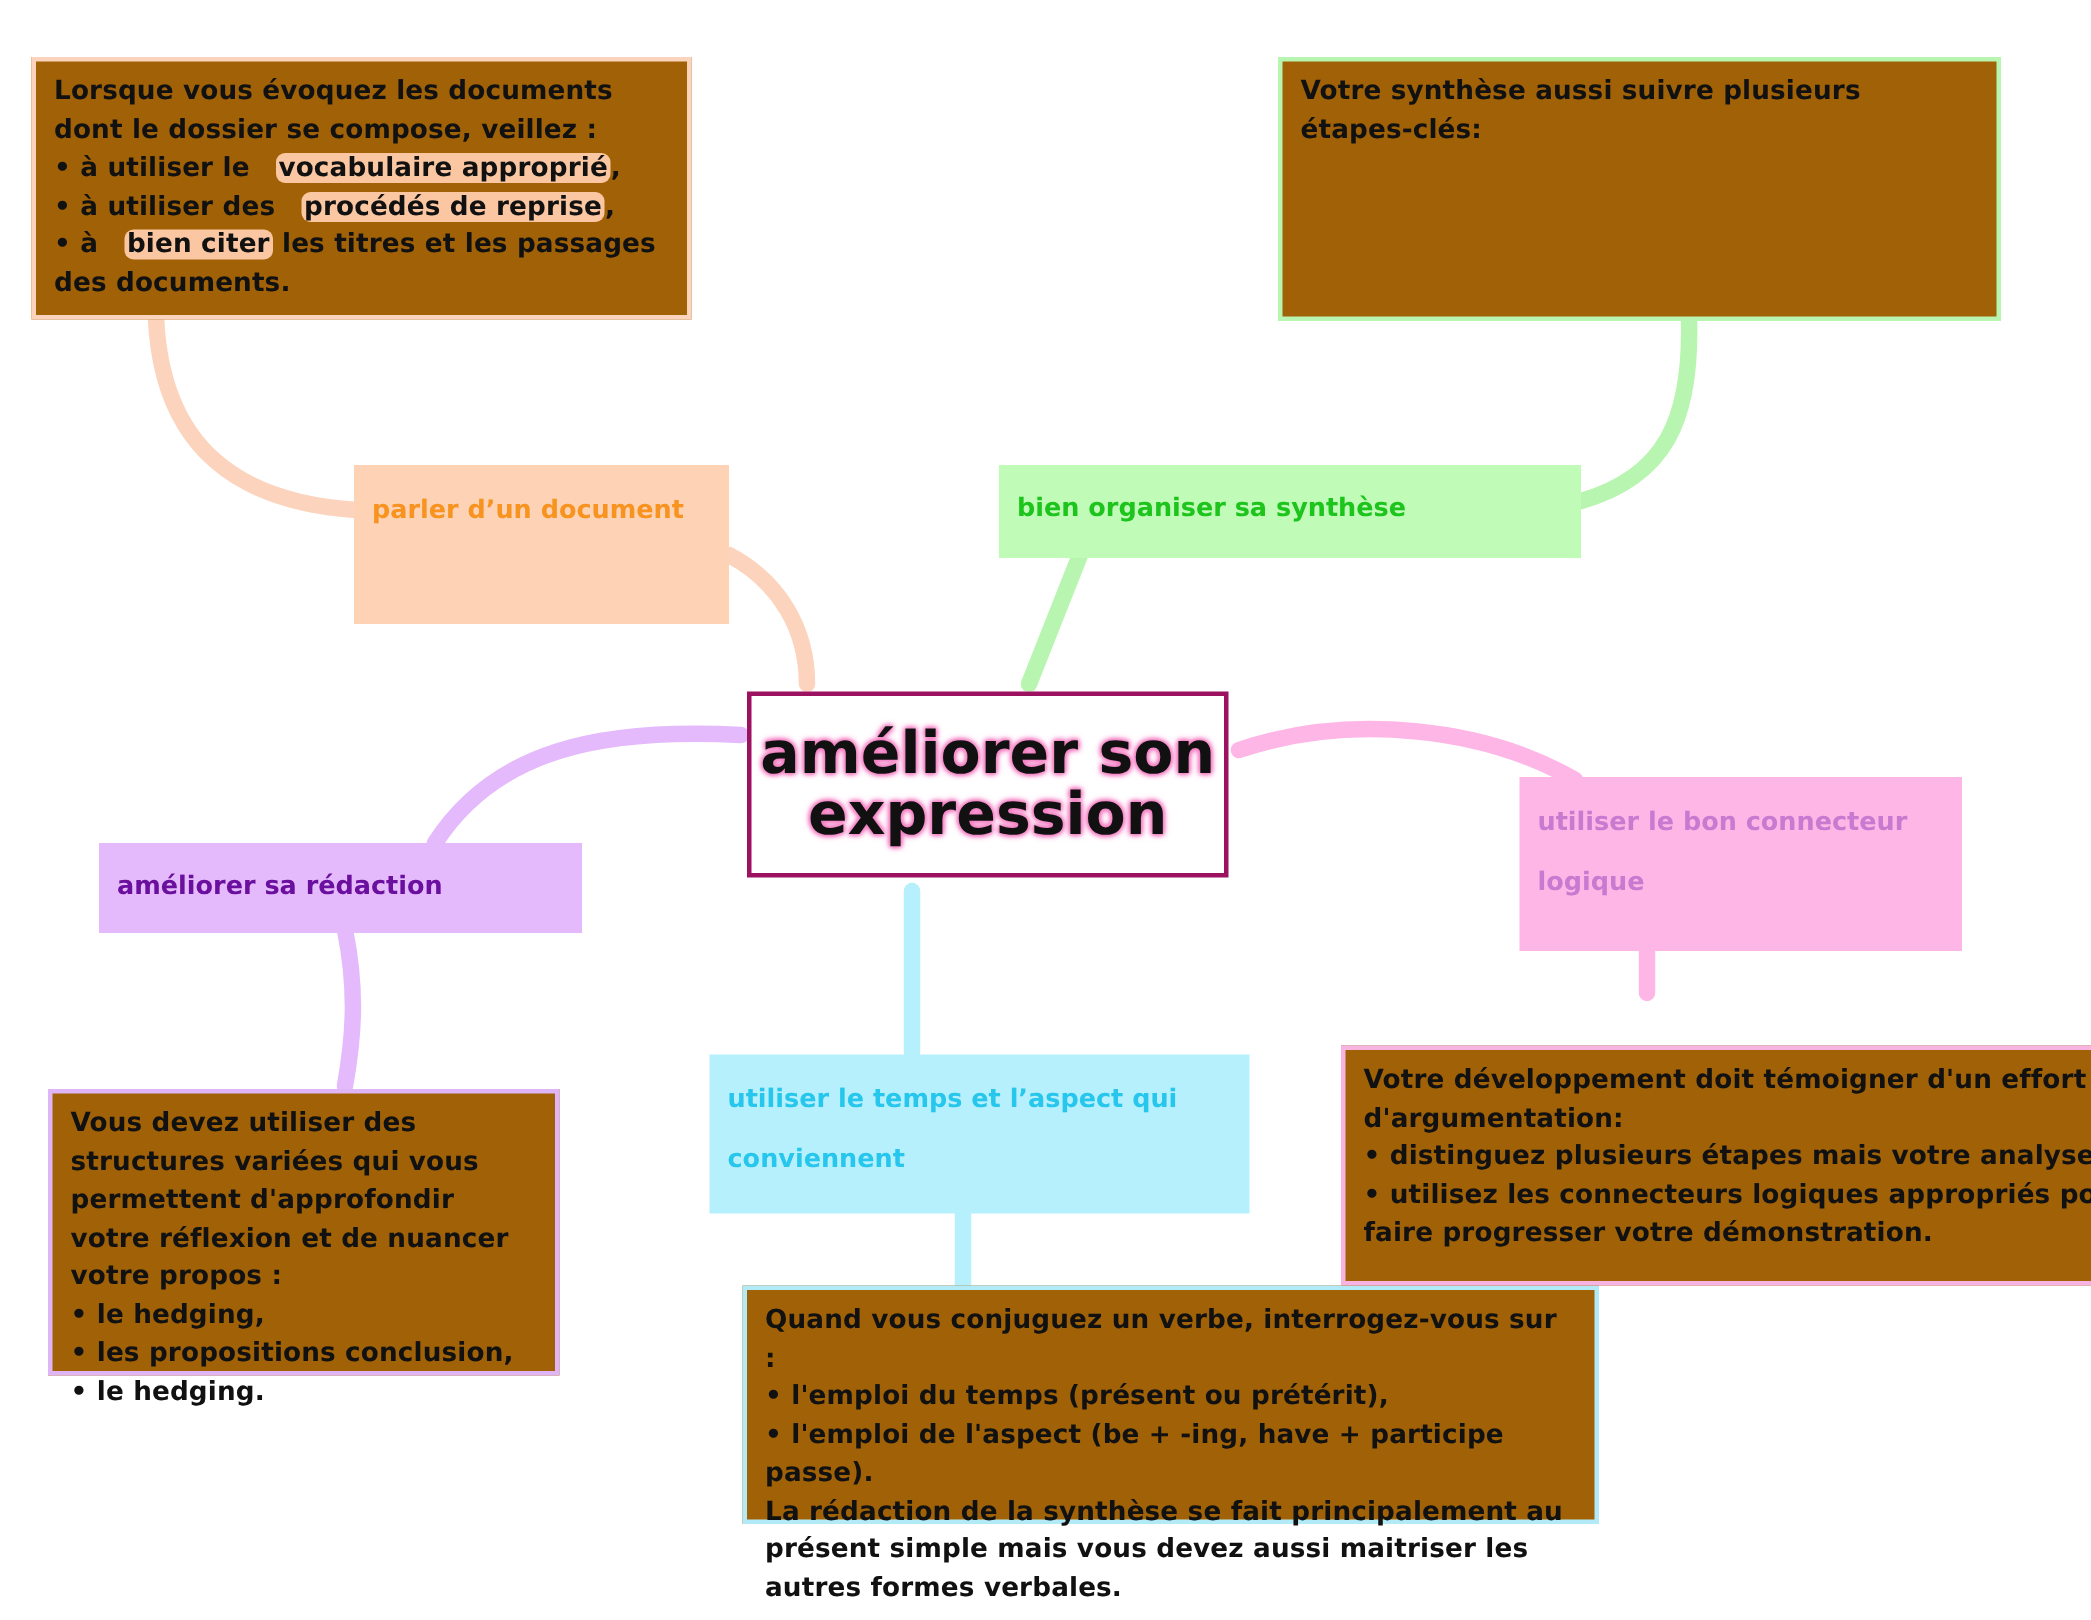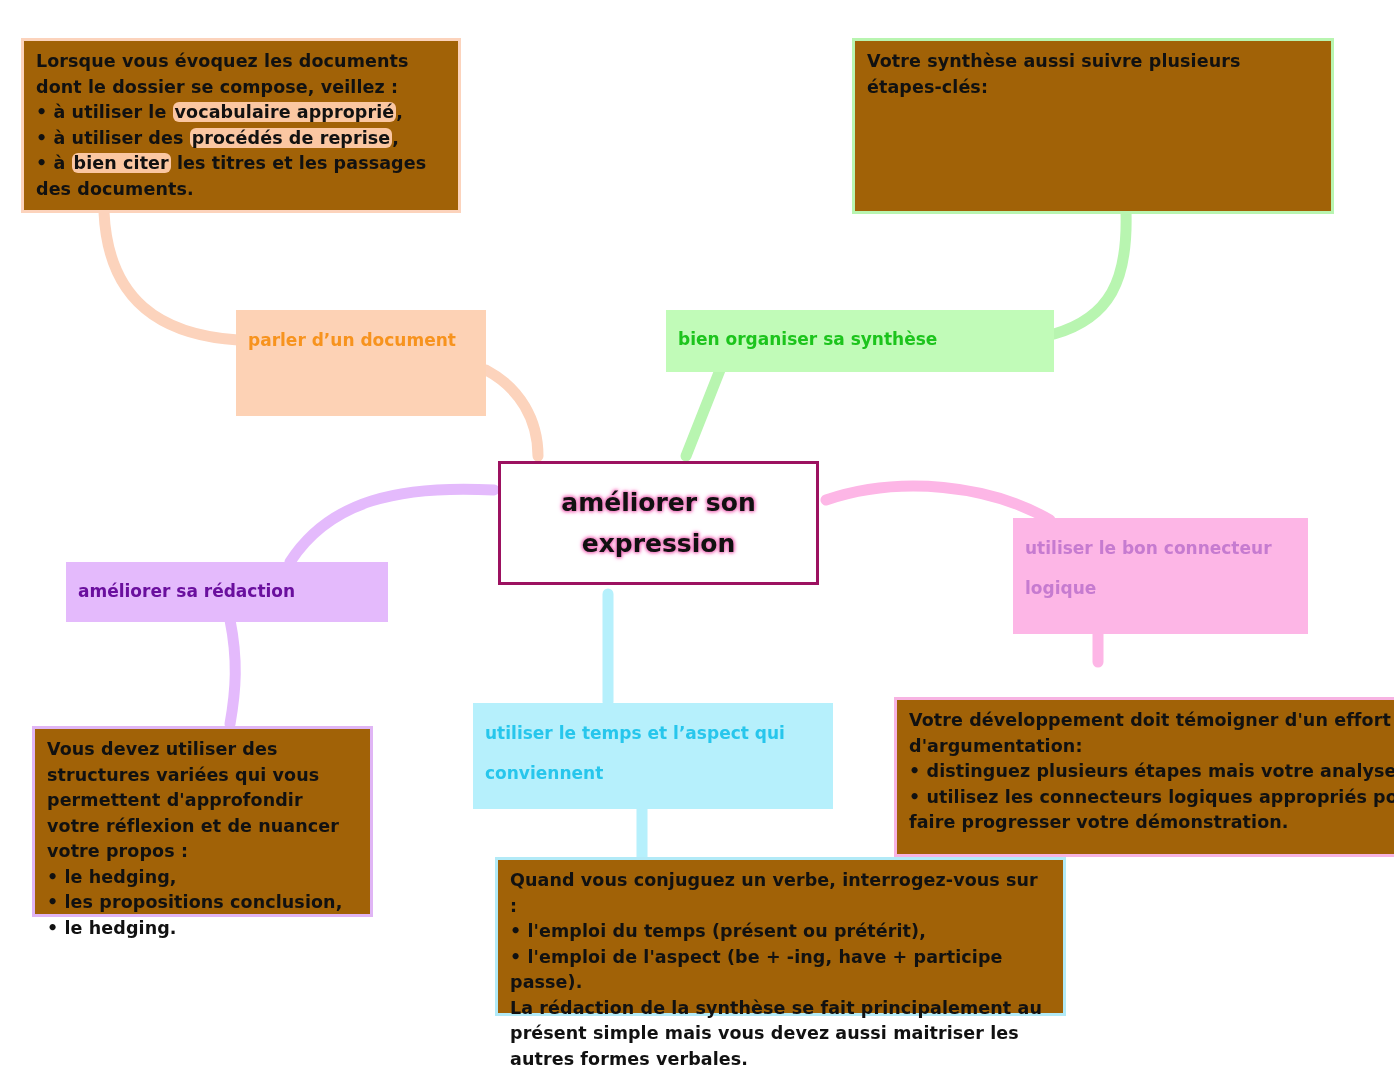--- a/index.html
+++ b/index.html
@@ -5,27 +5,27 @@
   html, body { margin: 0; padding: 0; background: #ffffff; }
   body { width: 1394px; height: 1080px; position: relative; overflow: hidden;
          font-family: "DejaVu Sans", sans-serif; }
   .connectors { position: absolute; left: 0; top: 0; width: 1394px; height: 1080px; z-index: 0; }
   .connectors path, .connectors line { fill: none; stroke-width: 11; stroke-linecap: round; }
   .note { position: absolute; background: #a16207; border: 3px solid; box-sizing: border-box;
           padding: 8px 12px; font-size: 17.5px; line-height: 25.5px; color: #111;
           font-weight: bold; z-index: 2; letter-spacing: 0.1px; }
   .note p { margin: 0; }
   .note .bullet { display: block; }
-  .hl { background: #fbc7a2; border-radius: 6px; padding: 0 2px; }
+  .hl { background: #fbc7a2; border-radius: 6px; padding: 0 2px; margin-left: 11px; }
   .topic { position: absolute; box-sizing: border-box; padding: 10px 12px; z-index: 2;
            font-weight: bold; font-size: 17px; line-height: 40px; }
   .center { position: absolute; left: 498px; top: 461px; width: 321px; height: 124px;
             border: 3px solid #9c1160; background: #fff; box-sizing: border-box; z-index: 2;
             display: flex; align-items: center; justify-content: center; text-align: center; }
-  .center span { font-weight: bold; font-size: 25px; line-height: 41px; color: #111;
+  .center span { font-weight: bold; font-size: 39px; line-height: 41px; color: #111;
                  text-shadow: 0 0 3px #f47ec3, 0 0 3px #f47ec3, 0 0 4px #f47ec3, 0 0 5px #f47ec3; }
 </style>
 </head>
 <body>
 
 <svg class="connectors" viewBox="0 0 1394 1080">
 
   <path d="M104 212 C 108 300, 160 335, 238 340" stroke="#fcd3bc"></path>
 
   <path d="M486 370 C 520 388, 538 420, 538 456" stroke="#fcd3bc"></path>

